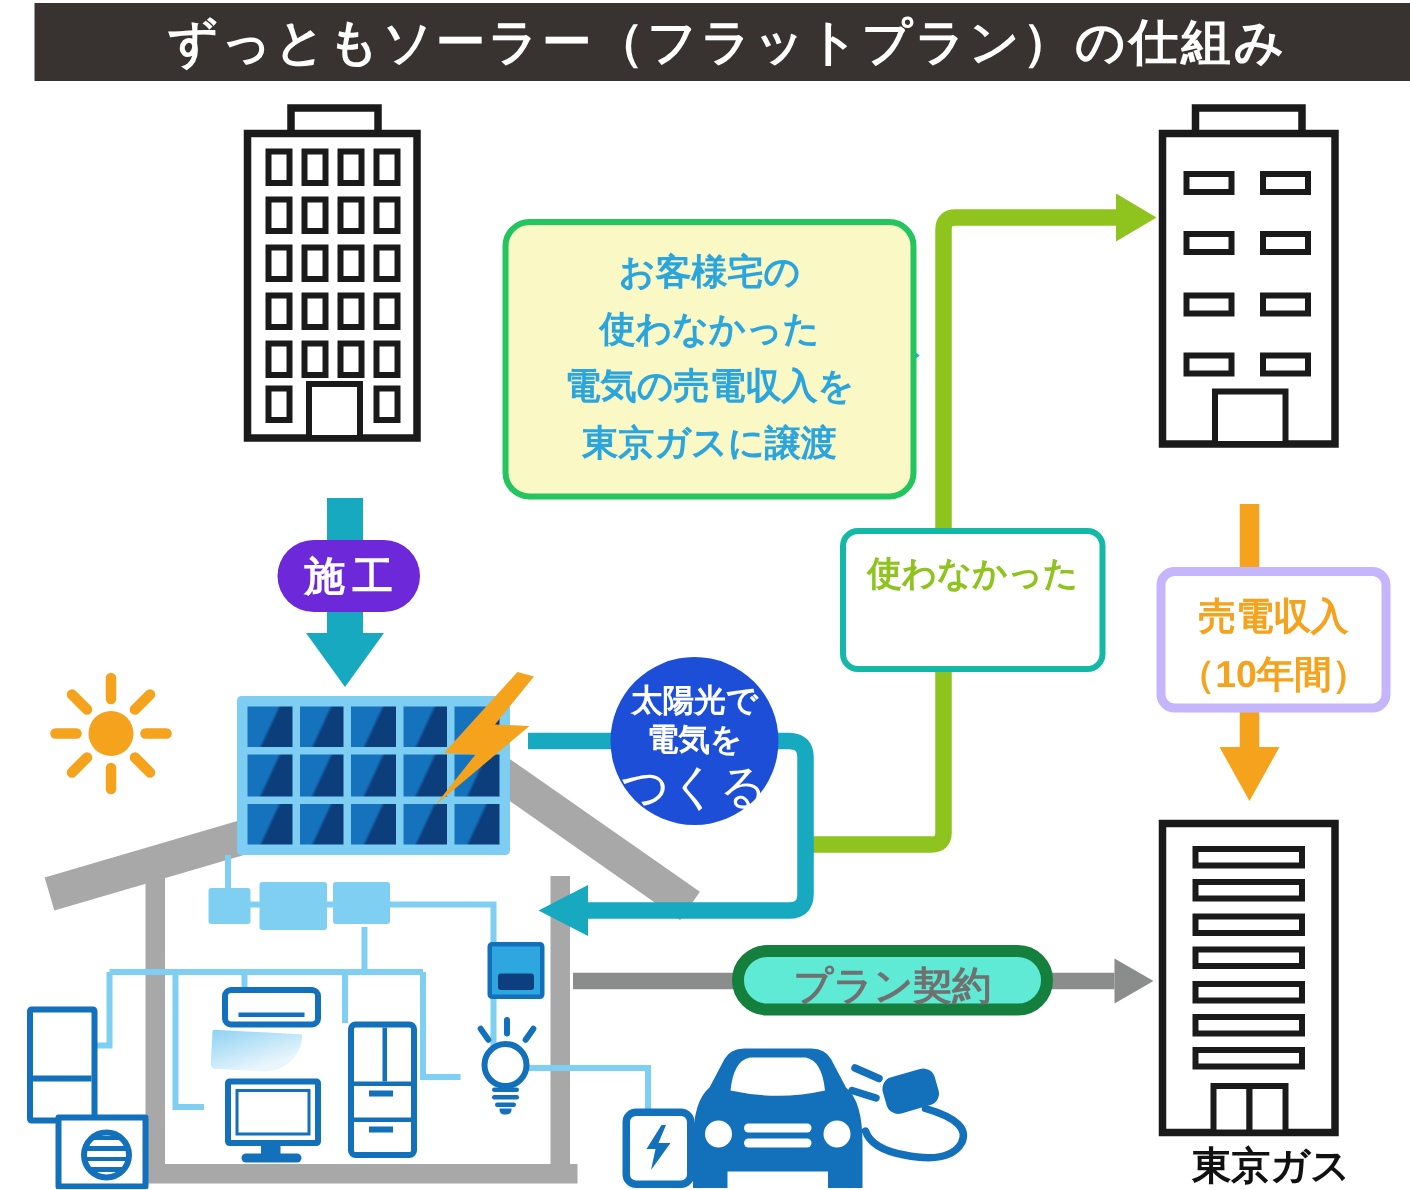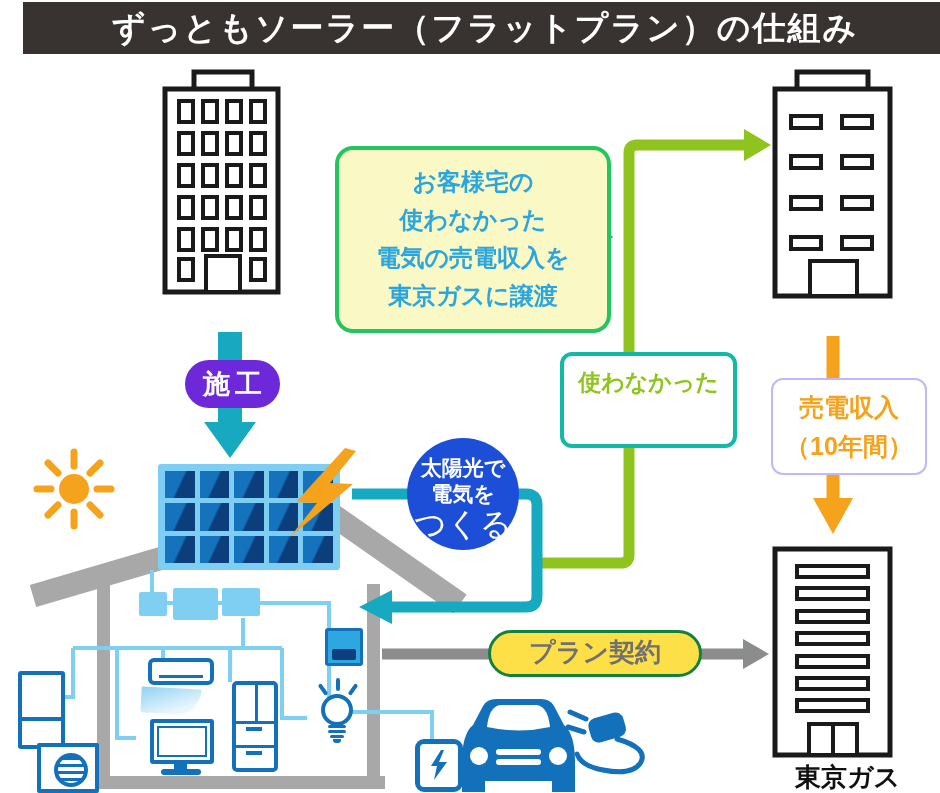--- a/index.html
+++ b/index.html
@@ -17,24 +17,24 @@
   .pill-sekou{left:170px;top:360px;width:95px;height:48px;background:#6d28d9;border-radius:24px;
     color:#fff;font-size:27px;font-weight:bold;text-align:center;line-height:48px;letter-spacing:5px;text-indent:5px;}
   .gen-circle{left:392px;top:438px;width:112px;height:112px;border-radius:50%;background:#1d4ed8;
     color:#fff;text-align:center;}
   .gen-circle .s{display:block;font-size:21px;line-height:26px;font-weight:600;}
   .gen-circle .b{display:block;font-size:32px;line-height:34px;font-weight:normal;}
   .gen-circle .pad{padding-top:17px;}
   .lab-green{left:545px;top:352px;width:177px;height:96px;background:#fff;border:4px solid #14b8a6;
     border-radius:12px;box-sizing:border-box;text-align:center;color:#8FC31E;font-size:23px;
     line-height:37px;font-weight:600;padding-top:8px;}
-  .lab-orange{left:756px;top:378px;width:156px;height:97px;background:#fff;border:2px solid #c4b5fd;
+  .lab-orange{left:756px;top:378px;width:156px;height:97px;background:#fff;border:6px solid #c4b5fd;
     border-radius:12px;box-sizing:border-box;text-align:center;color:#F5A21C;font-size:25px;
     line-height:39px;font-weight:600;padding-top:8px;}
-  .pill-plan{left:473px;top:630px;width:214px;height:47px;background:#fde047;border:3px solid #15803d;
+  .pill-plan{left:473px;top:630px;width:214px;height:47px;background:#5eead4;border:8px solid #15803d;
     border-radius:26px;box-sizing:border-box;text-align:center;color:#717071;font-size:26px;
     line-height:38px;font-weight:600;}
   
   .panel{left:143px;top:464px;width:182px;height:106px;background:#7ECEF4;border-radius:3px;
     display:grid;grid-template-columns:repeat(5,1fr);grid-template-rows:repeat(3,1fr);
     gap:5px;padding:7px;box-sizing:border-box;}
   .panel .cell{background:linear-gradient(115deg,#1573BE 47%,#0D3E7C 53%);}
   
   .app{border:4px solid #1371BB;background:#fff;box-sizing:border-box;}
   .board{left:310px;top:628px;width:38px;height:38px;background:#2EA7E0;border:3px solid #1371BB;

